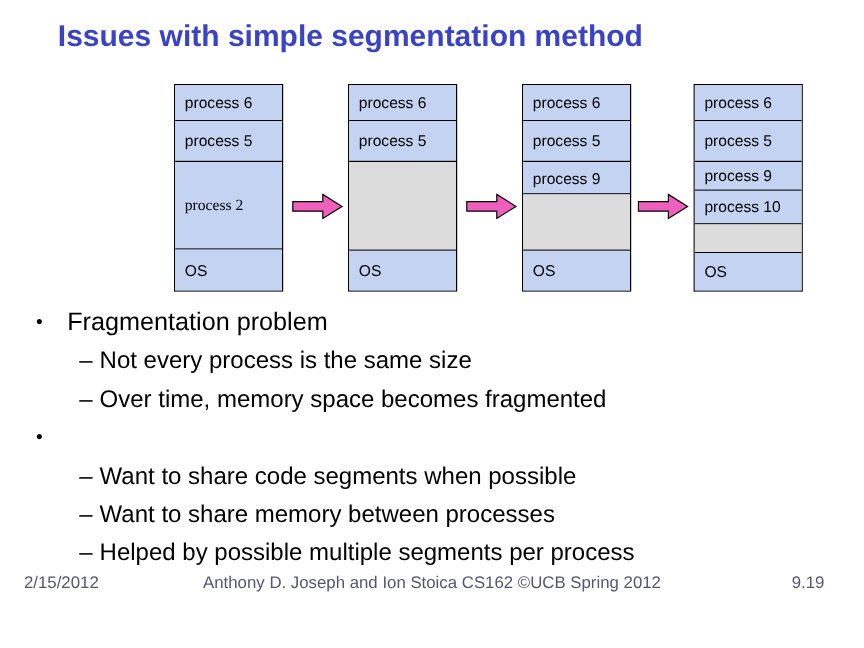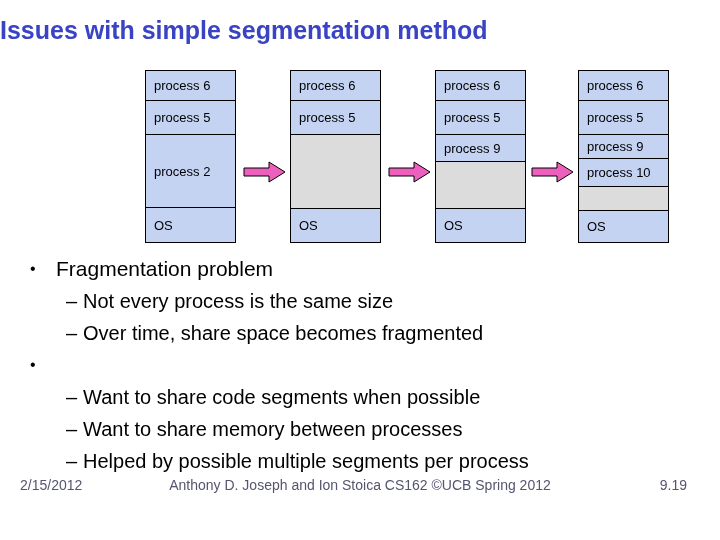--- a/index.html
+++ b/index.html
@@ -9,21 +9,21 @@
     --arrow:#ee60bd;
     --footer:#55556f;
     --text:#000000;
   }
   html,body{margin:0;padding:0;background:#ffffff;}
   .slide{
     position:relative;width:720px;height:540px;background:#ffffff;
     font-family:"Liberation Sans",sans-serif;color:var(--text);overflow:hidden;
   }
   .title{
-    position:absolute;top:16px;left:0;width:584px;text-align:left;
+    position:absolute;top:16px;left:0;width:584px;text-align:center;
     font-size:25px;font-weight:bold;color:var(--title);letter-spacing:0px;
   }
   
   .diagram{position:absolute;top:0;left:0;width:712px;height:250px;margin-left:44px;}
   .mem-col{position:absolute;top:70px;width:91px;border:1px solid #000;box-sizing:border-box;background:#fff;}
   .cols .mem-col:nth-child(1){left:101px;}
   .cols .mem-col:nth-child(2){left:246px;}
   .cols .mem-col:nth-child(3){left:391px;}
   .cols .mem-col:nth-child(4){left:534px;}
   .mem-cell{
@@ -62,21 +62,21 @@
 
   <div class="diagram">
     <div class="cols">
         <div class="mem-col">
           <div class="mem-cell used" style="height: 30px;">
             <span>process 6</span>
           </div>
           <div class="mem-cell used" style="height: 34px;">
             <span>process 5</span>
           </div>
-          <div class="mem-cell used" style="height: 73px;">
+          <div class="mem-cell used" style="height: 73px; font-family: Liberation Serif, serif;">
             <span>process 2</span>
           </div>
           <div class="mem-cell used" style="height: 34px;">
             <span>OS</span>
           </div>
         </div>
         <div class="mem-col">
           <div class="mem-cell used" style="height: 30px;">
             <span>process 6</span>
           </div>
@@ -137,21 +137,21 @@
     <div class="line l1">
       <span class="marker">•</span>
       <span>Fragmentation problem</span>
     </div>
     <div class="line l2">
       <span class="marker">–</span>
       <span>Not every process is the same size</span>
     </div>
     <div class="line l2">
       <span class="marker">–</span>
-      <span>Over time, share space becomes fragmented</span>
+      <span>Over time, memory space becomes fragmented</span>
     </div>
     <div class="line l1">
       <span class="marker">•</span>
     </div>
     <div class="line l2">
       <span class="marker">–</span>
       <span>Want to share code segments when possible</span>
     </div>
     <div class="line l2">
       <span class="marker">–</span>

